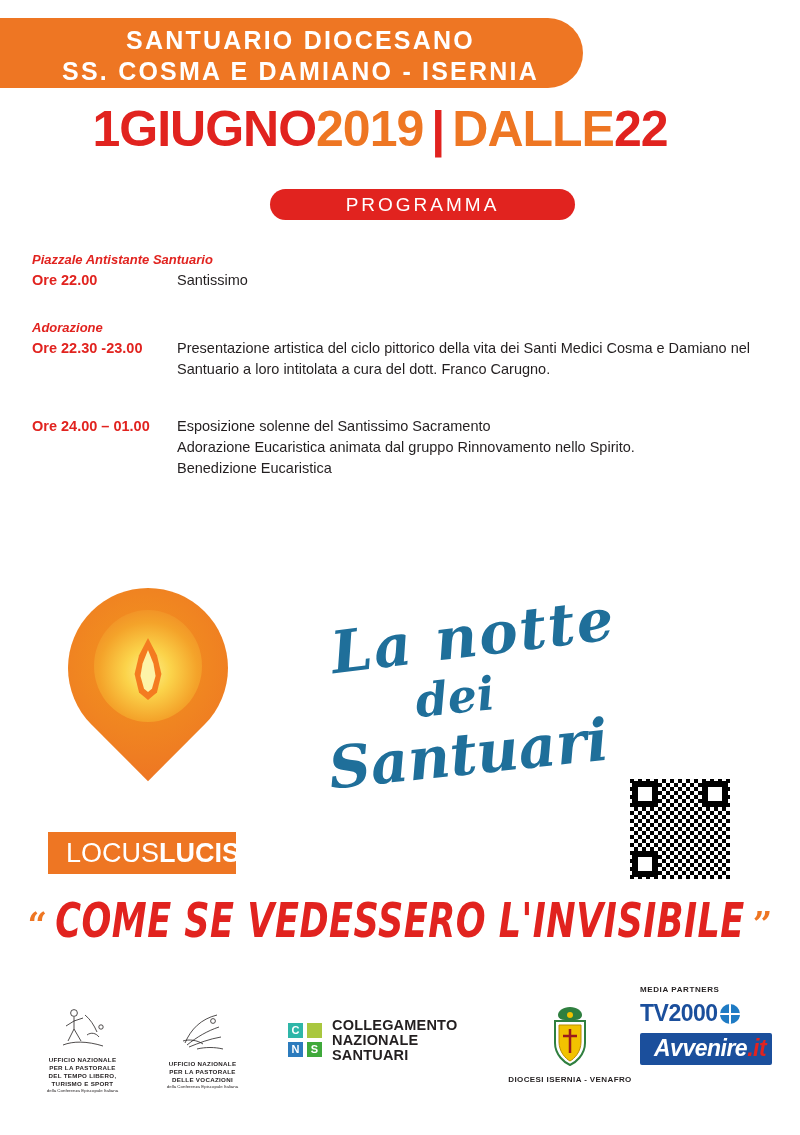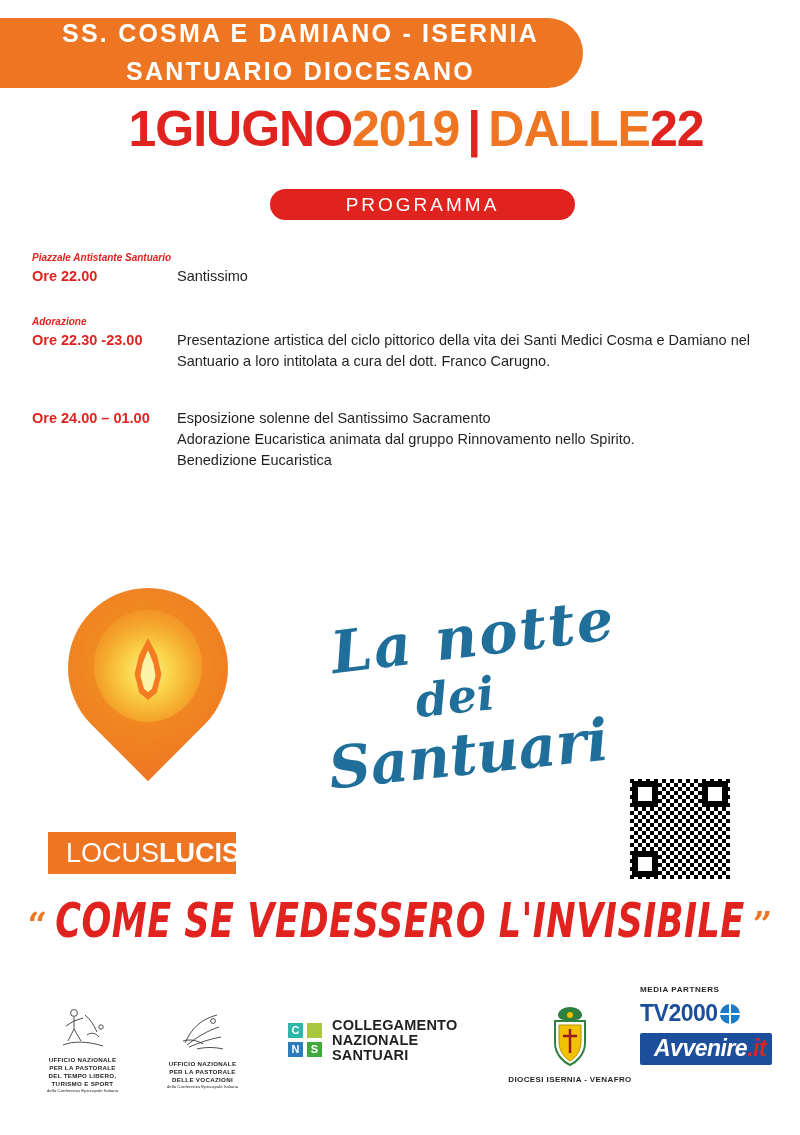--- a/index.html
+++ b/index.html
@@ -46,21 +46,20 @@
   .dateline {
     position: absolute;
     left: 0;
     top: 100px;
     width: 760px;
     text-align: center;
     font-weight: bold;
     font-size: 50px;
     letter-spacing: -1px;
     white-space: nowrap;
-    padding-left: 36px;
   }
   .dateline .d-red { color: #e1231f; }
   .dateline .d-or { color: #ee7623; }
   .dateline .sep { color: #e1231f; font-weight: bold; padding: 0 8px; }
 
   
   .programma {
     position: absolute;
     left: 270px;
     top: 189px;
@@ -80,21 +79,21 @@
   .prog {
     position: absolute;
     left: 32px;
     top: 252px;
     width: 740px;
   }
   .sect-title {
     color: #e1231f;
     font-weight: bold;
     font-style: italic;
-    font-size: 10px;
+    font-size: 13px;
     margin-bottom: 3px;
   }
   .row {
     display: flex;
     align-items: flex-start;
     margin-bottom: 2px;
   }
   .row .time {
     color: #e1231f;
     font-weight: bold;
@@ -375,22 +374,22 @@
     border-radius: 2px;
   }
   .avvenire .dot { color: #e1231f; }
 </style>
 </head>
 <body>
 
 <div class="page">
 
   <div class="header-band">
+    <div class="line l1">SANTUARIO DIOCESANO</div>
     <div class="line l2">SS. COSMA E DAMIANO - ISERNIA</div>
-    <div class="line l1">SANTUARIO DIOCESANO</div>
   </div>
 
   <div class="dateline">
     <span class="d-red">1</span><span class="d-red">GIUGNO</span><span class="d-or">2019</span><span class="sep">|</span><span class="d-or">DALLE</span><span class="d-red">22</span>
   </div>
 
   <div class="programma">PROGRAMMA</div>
 
   <div class="prog">
 

